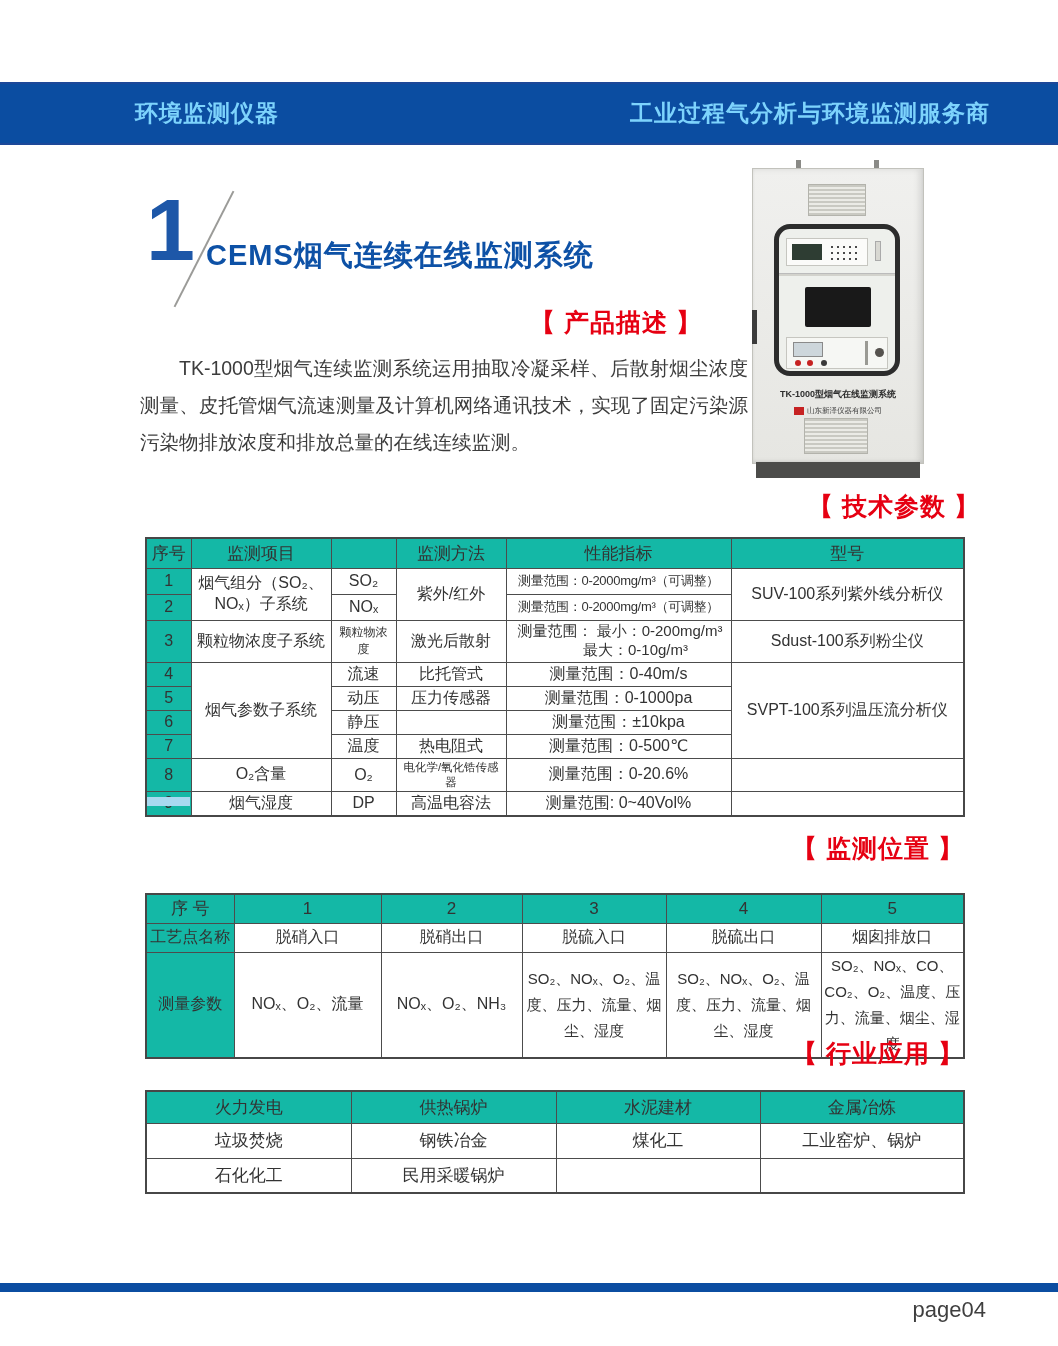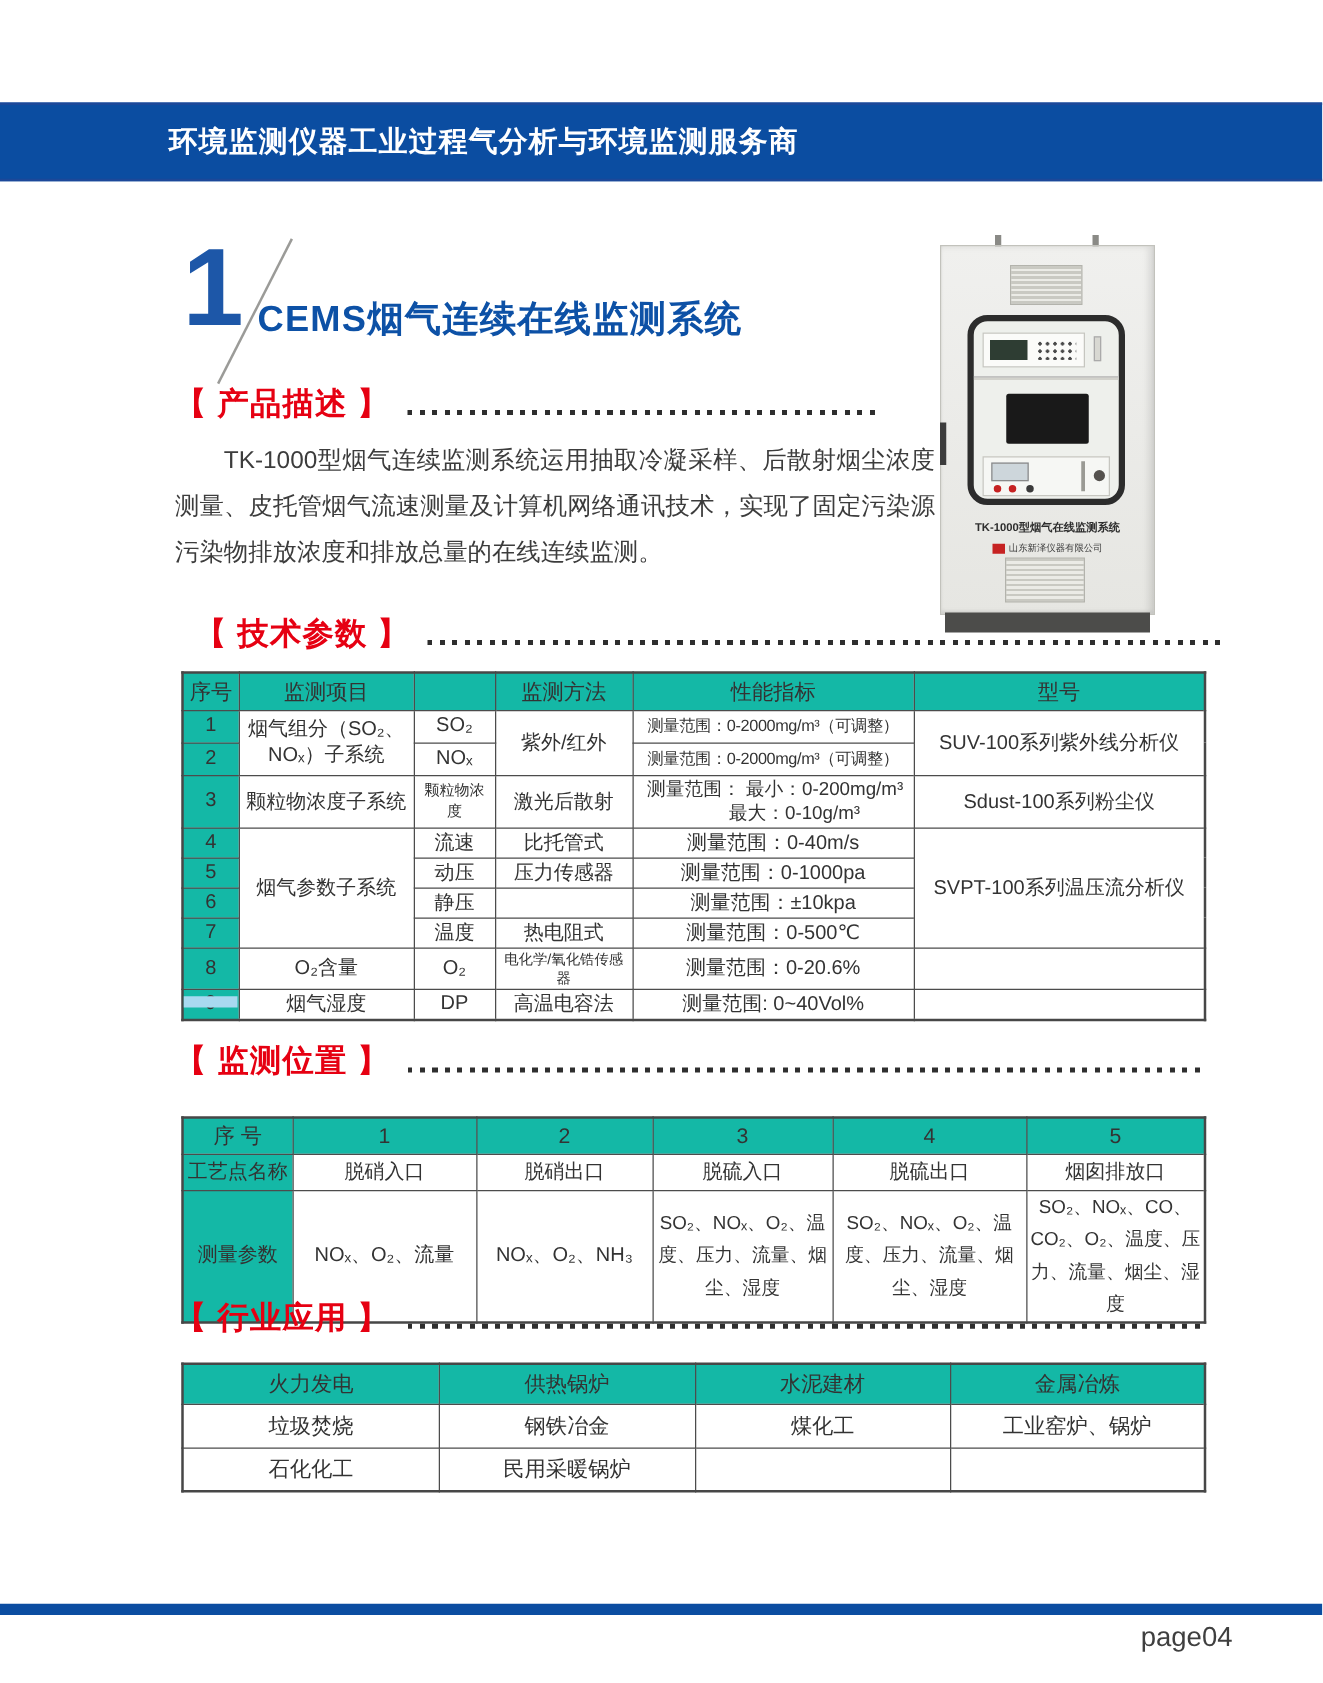--- a/index.html
+++ b/index.html
@@ -2,32 +2,32 @@
 <html><head>
 <meta charset="utf-8">
 <style>
   html,body{margin:0;padding:0;background:#ffffff;}
   body{font-family:"Liberation Sans","DejaVu Sans",sans-serif;}
   .page{position:relative;width:1058px;height:1346px;background:#fff;overflow:hidden;}
   .abs{position:absolute;}
 
   
   .topbar{left:0;top:82px;width:1058px;height:63px;background:#0b4da1;border-top:2px solid #1c4899;border-bottom:2px solid #1c4899;
-    display:flex;align-items:center;justify-content:flex-start;box-sizing:border-box;padding:0 68px 0 135px;
-    color:#ffffff;font-weight:bold;font-size:23px;letter-spacing:1px;}
+    display:flex;align-items:center;justify-content:space-between;box-sizing:border-box;padding:0 68px 0 135px;
+    color:#7dd3fc;font-weight:bold;font-size:23px;letter-spacing:1px;}
   .footbar{left:0;top:1283px;width:1058px;height:9px;background:#0b4da1;}
   .pageno{top:1297px;right:72px;font-size:22px;color:#3f3f3f;}
 
   
   .sec-num{left:146px;top:186px;font-size:88px;line-height:1;font-weight:bold;color:#1d57a8;}
   .sec-slash{left:203px;top:184px;width:2px;height:130px;background:#9b9b98;transform:rotate(27deg);}
   .sec-title{left:206px;top:236px;font-size:29px;font-weight:bold;color:#0d51a6;margin:0;letter-spacing:1px;}
 
   
-  .heading{display:flex;align-items:flex-end;}
+  .heading{display:flex;align-items:flex-end;flex-direction:column;}
   .heading .label{color:#e60012;font-size:25px;font-weight:bold;letter-spacing:1px;white-space:nowrap;}
   .heading .dots{flex:1;height:4px;margin:0 0 7px 14px;
     background:repeating-linear-gradient(to right,#2e2e2e 0 4px,transparent 4px 10px);}
   .h-desc{left:140px;top:306px;width:562px;}
   .h-tech{left:156px;top:490px;width:824px;}
   .h-pos{left:140px;top:832px;width:824px;}
   .h-ind{left:140px;top:1037px;width:824px;}
 
   .desc{left:140px;top:350px;width:608px;margin:0;font-size:19.5px;line-height:37px;color:#3c3c3c;
     text-align:justify;text-indent:2em;}
@@ -55,21 +55,21 @@
   .pos th{font-size:17px;height:29px;}
   .pos td{font-size:16px;}
   .pos tr.prow{height:60px;}
   .pos td.params{font-size:15px;line-height:26px;padding:0 2px;}
 
   .ind{left:145px;top:1090px;width:818px;border-radius:11px;}
   .ind th{font-size:17px;height:32px;}
   .ind td{font-size:17px;height:35px;}
 
   
-  .cabinet{left:752px;top:188px;width:152px;height:318px;}
+  .cabinet{left:752px;top:160px;width:152px;height:318px;}
   .cabinet *{position:absolute;box-sizing:border-box;}
   .cab-hook{top:0;width:5px;height:10px;background:#8a8a86;}
   .cab-body{top:8px;left:0;width:172px;height:296px;background:linear-gradient(180deg,#f0f0ee,#e6e6e2);
     border:1px solid #c2c2bc;box-shadow:inset -4px 0 6px rgba(0,0,0,0.10),inset 0 -2px 3px rgba(0,0,0,0.06);}
   .cab-handle{left:0;top:150px;width:5px;height:34px;background:#3c3c3c;}
   .cab-vent{background:repeating-linear-gradient(0deg,#c9c9c2 0 2px,#ebebe6 2px 4px);border:1px solid #b3b3ac;}
   .cab-vent.top{left:56px;top:24px;width:58px;height:32px;}
   .cab-vent.bottom{left:52px;top:258px;width:64px;height:36px;}
   .cab-window{left:22px;top:64px;width:126px;height:152px;border:5px solid #2c2c2c;border-radius:16px;background:#eef0ec;overflow:hidden;}
   .cab-inst1{left:7px;top:9px;width:82px;height:28px;background:#fbfbf9;border:1px solid #c6c6c0;}

